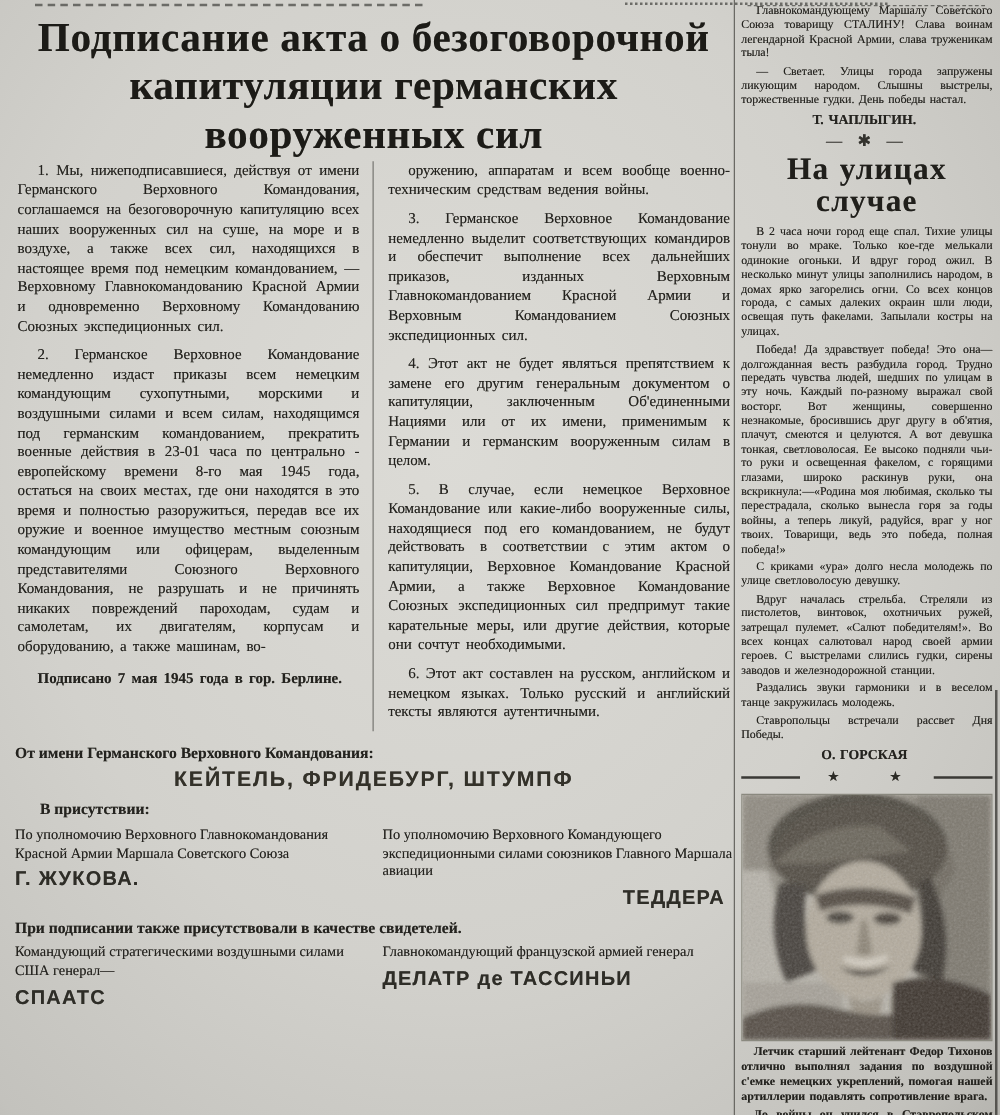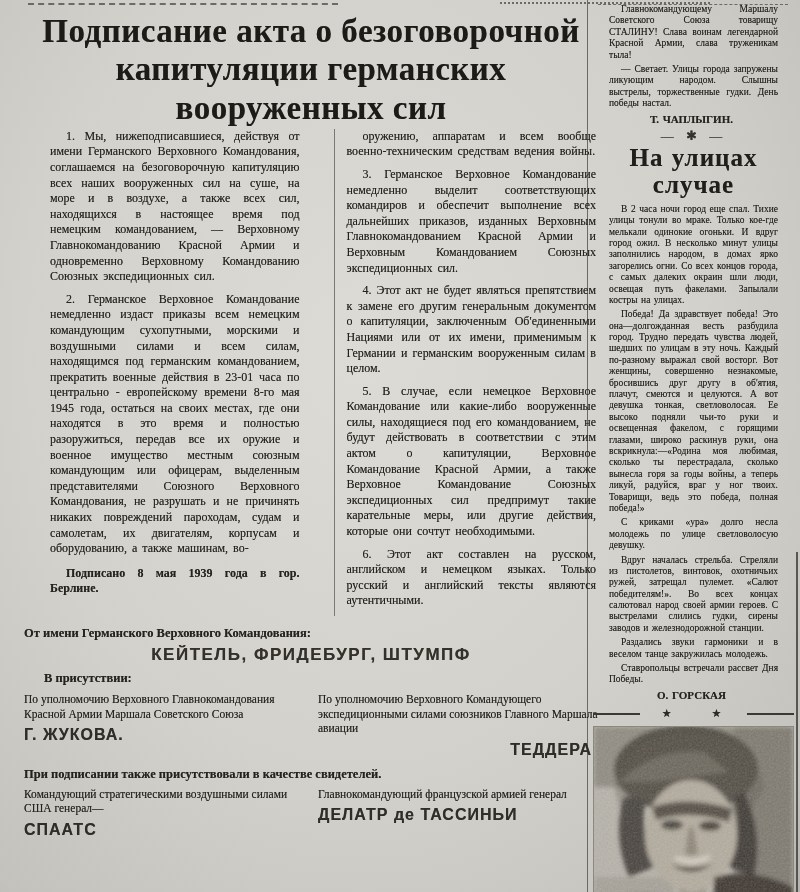--- a/index.html
+++ b/index.html
@@ -12,51 +12,51 @@
     color:#24231f;
   }
   
   .torn{position:absolute;border-top:2px dashed #4a4a46;opacity:.75;}
   .torn.t1{top:3px;left:28px;width:310px;}
   .torn.t2{top:2px;left:500px;width:210px;border-top-style:dotted;}
   .torn.t3{top:4px;left:598px;width:190px;border-top-width:1px;}
   .edge-right{position:absolute;right:2px;top:552px;width:2px;height:340px;background:#3c3b37;opacity:.8;}
   .rule-v-main{position:absolute;left:587px;top:0;width:1px;height:892px;background:#6a6964;}
   
-  .main{position:absolute;left:24px;top:8px;width:574px;}
+  .main{position:absolute;left:12px;top:8px;width:574px;}
   .headline{
     text-align:center;font-weight:700;font-size:33px;line-height:1.16;
     letter-spacing:.5px;color:#1c1b17;margin:4px 6px 2px;
   }
   .subhead{
     text-align:center;font-family:"Liberation Sans","DejaVu Sans",sans-serif;
     font-size:28px;letter-spacing:7px;color:#45443e;margin:6px 0 10px;font-weight:400;
   }
   .act-cols{display:flex;}
   .act-col{width:50%;padding:0 10px 0 2px;font-size:12px;line-height:1.3;
-    text-align:justify;word-spacing:2px;margin-left:24px;}
+    text-align:justify;word-spacing:2px;}
   .act-col.c2{border-left:1px solid #7a7974;padding-left:12px;padding-right:2px;}
   .act-col p{margin:0 0 7px;text-indent:16px;}
   .signed-line{font-weight:700;text-indent:22px;margin-top:9px !important;}
   .onbehalf{font-weight:700;font-size:12.5px;margin:10px 0 2px;}
   .german-signers{text-align:center;font-size:17px;letter-spacing:1.5px;font-weight:600;
     font-family:"Liberation Sans","DejaVu Sans",sans-serif;color:#333129;margin:4px 0 6px;}
   .presence{font-weight:700;font-size:12.5px;margin:4px 0 6px;text-indent:20px;}
   .sig-row{display:flex;margin-bottom:4px;}
   .sig-cell{width:50%;font-size:11.5px;line-height:1.28;}
   .sig-cell.right{padding-left:14px;}
   .sig-name{font-size:16px;font-weight:700;letter-spacing:1px;margin-top:4px;
     font-family:"Liberation Sans","DejaVu Sans",sans-serif;color:#2e2d27;}
   .sig-name.center{text-align:left;}
   .sig-name.flushright{text-align:right;padding-right:6px;}
   .witness-line{font-size:12.5px;font-weight:600;margin:6px 0 5px;}
   
   .sidebar{position:absolute;left:593px;top:4px;width:201px;font-size:9.5px;
     line-height:1.2;text-align:justify;word-spacing:1px;}
-  .sidebar p{margin:0 16px 3px;text-indent:12px;}
+  .sidebar p{margin:0 0 3px;text-indent:12px;}
   .sb-author{text-align:center;font-weight:700;font-size:11px;margin:2px 4px 2px 0;
     text-indent:0 !important;}
   .sb-divider{text-align:center;font-size:13px;letter-spacing:4px;margin:2px 0;color:#33322d;}
   .sb-heading{text-align:center;font-weight:700;font-size:25px;letter-spacing:1px;
     color:#201f1b;margin:2px 0 6px;line-height:1.05;}
   .star-divider{display:flex;align-items:center;gap:8px;margin:5px 0 6px;}
   .star-divider .line{flex:1;height:2px;background:#3a3935;}
   .star-divider .stars{font-size:11px;letter-spacing:18px;padding-left:14px;color:#2c2b26;}
   .photo-wrap{margin:0 0 4px;}
   .photo-wrap svg{display:block;border:1px solid #8a897f;}
@@ -78,21 +78,21 @@
   <div class="main">
     <div class="headline">
       <div>Подписание акта о безоговорочной</div>
       <div>капитуляции германских вооруженных сил</div>
     </div>
 
     <div class="act-cols">
       <div class="act-col c1">
         <p>1. Мы, нижеподписавшиеся, действуя от имени Германского Верховного Командования, соглашаемся на безоговорочную капитуляцию всех наших вооруженных сил на суше, на море и в воздухе, а также всех сил, находящихся в настоящее время под немецким командованием, — Верховному Главнокомандованию Красной Армии и одновременно Верховному Командованию Союзных экспедиционных сил.</p>
         <p>2. Германское Верховное Командование немедленно издаст приказы всем немецким командующим сухопутными, морскими и воздушными силами и всем силам, находящимся под германским командованием, прекратить военные действия в 23-01 часа по центрально - европейскому времени 8-го мая 1945 года, остаться на своих местах, где они находятся в это время и полностью разоружиться, передав все их оружие и военное имущество местным союзным командующим или офицерам, выделенным представителями Союзного Верховного Командования, не разрушать и не причинять никаких повреждений пароходам, судам и самолетам, их двигателям, корпусам и оборудованию, а также машинам, во-</p>
-        <p class="signed-line">Подписано 8 мая 1939 года в гор. Берлине.</p>
+        <p class="signed-line">Подписано 7 мая 1945 года в гор. Берлине.</p>
       </div>
       <div class="act-col c2">
         <p>оружению, аппаратам и всем вообще военно-техническим средствам ведения войны.</p>
         <p>3. Германское Верховное Командование немедленно выделит соответствующих командиров и обеспечит выполнение всех дальнейших приказов, изданных Верховным Главнокомандованием Красной Армии и Верховным Командованием Союзных экспедиционных сил.</p>
         <p>4. Этот акт не будет являться препятствием к замене его другим генеральным документом о капитуляции, заключенным Об'единенными Нациями или от их имени, применимым к Германии и германским вооруженным силам в целом.</p>
         <p>5. В случае, если немецкое Верховное Командование или какие-либо вооруженные силы, находящиеся под его командованием, не будут действовать в соответствии с этим актом о капитуляции, Верховное Командование Красной Армии, а также Верховное Командование Союзных экспедиционных сил предпримут такие карательные меры, или другие действия, которые они сочтут необходимыми.</p>
         <p>6. Этот акт составлен на русском, английском и немецком языках. Только русский и английский тексты являются аутентичными.</p>
       </div>
     </div>
 

